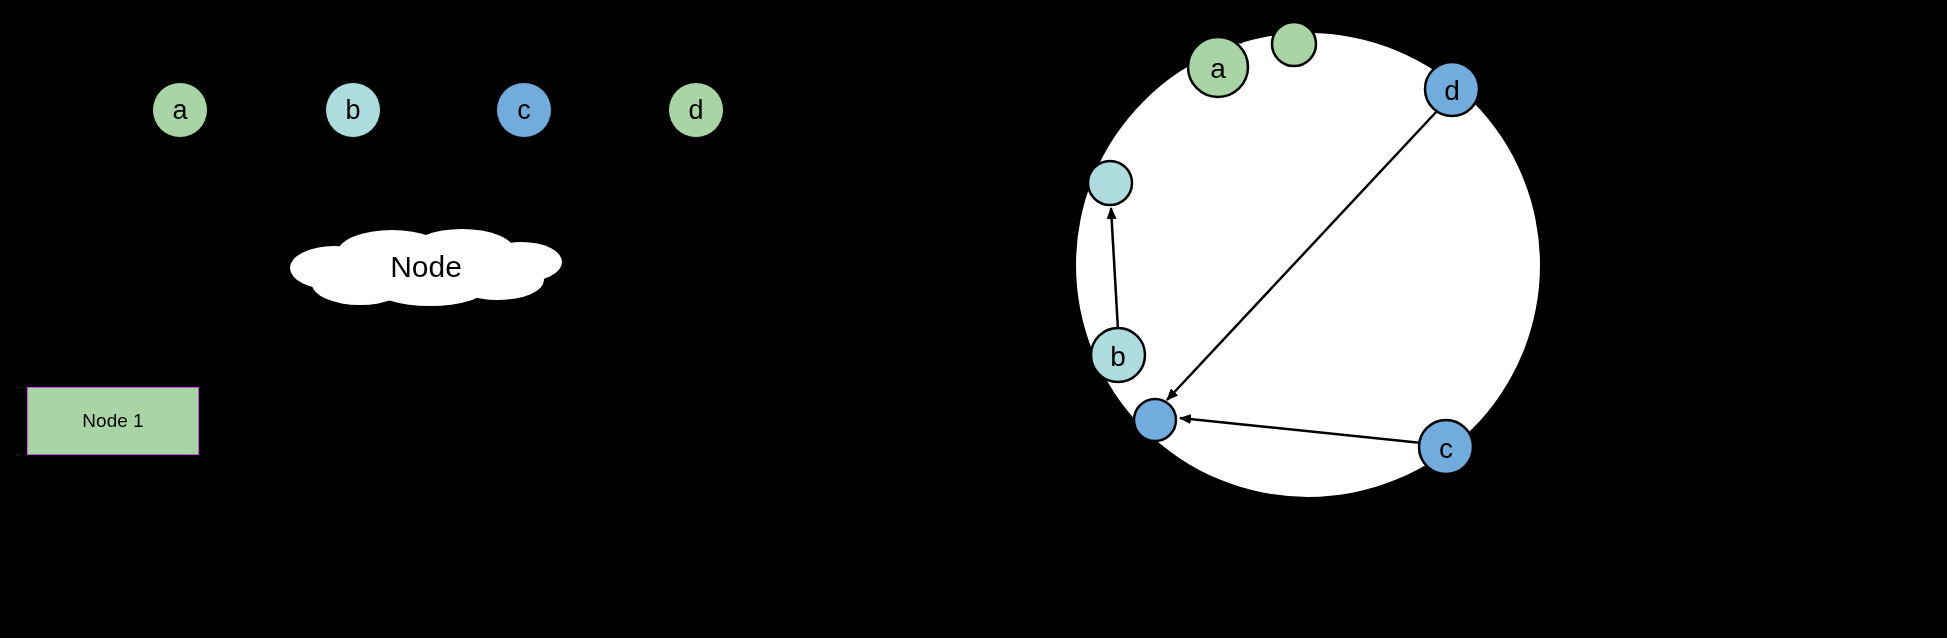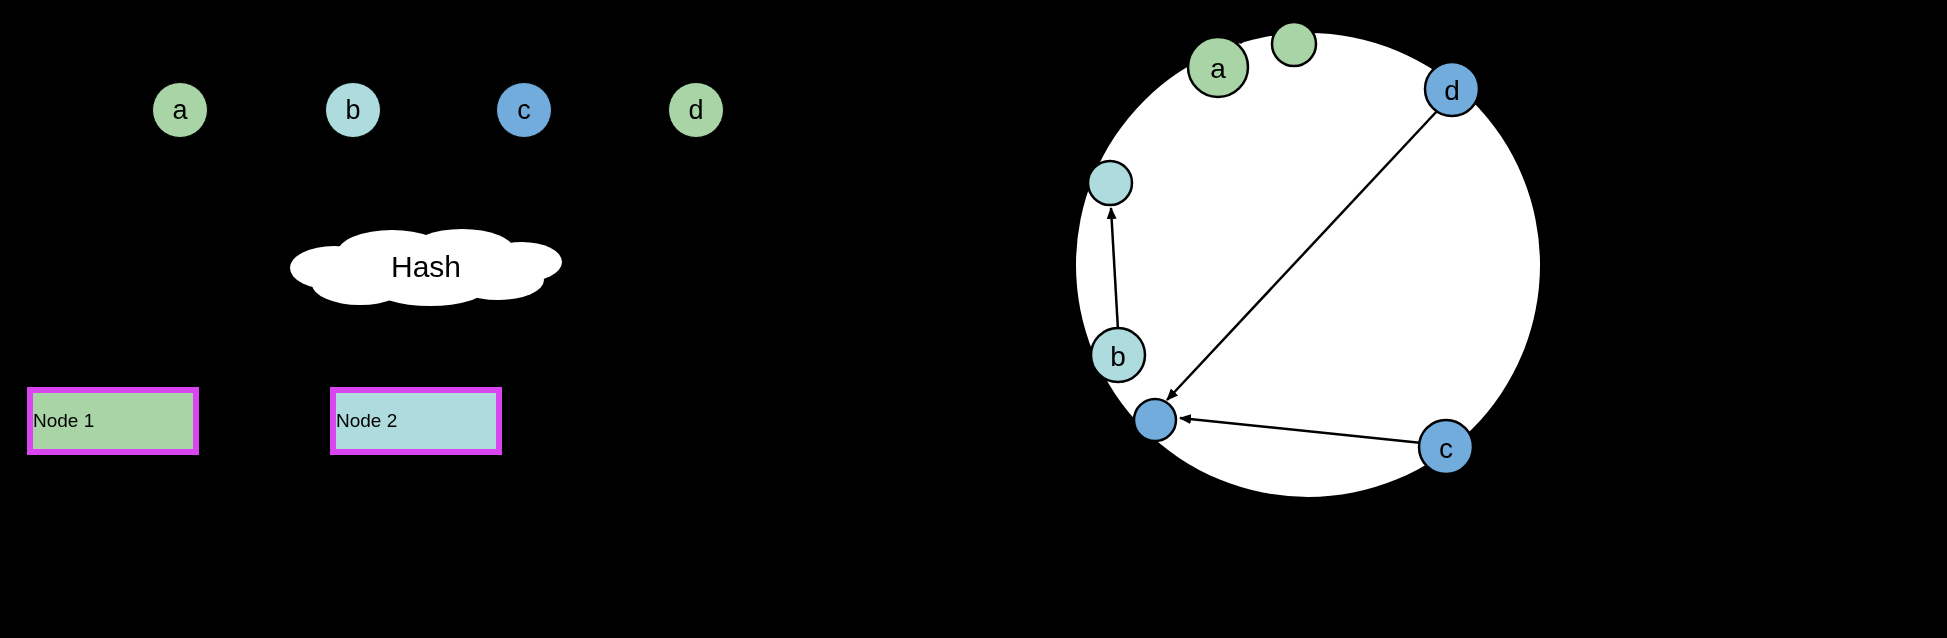--- a/index.html
+++ b/index.html
@@ -58,23 +58,24 @@
     align-items: center;
     justify-content: center;
     font-size: 30px;
     color: #000000;
   }
 
   
   .node-box {
     position: absolute;
     height: 68px;
-    border: 6px solid #d946ef;
+    border: 1px solid #d946ef;
     display: flex;
     align-items: center;
+    justify-content: center;
     font-size: 19px;
     color: #000000;
     box-sizing: border-box;
   }
 
   
   #ring-svg {
     position: absolute;
     left: 0;
     top: 0;
@@ -113,28 +114,25 @@
           <ellipse cx="44" cy="40" rx="44" ry="22"></ellipse>
           <ellipse cx="102" cy="24" rx="54" ry="22"></ellipse>
           <ellipse cx="172" cy="22" rx="52" ry="21"></ellipse>
           <ellipse cx="232" cy="34" rx="40" ry="20"></ellipse>
           <ellipse cx="70" cy="56" rx="48" ry="21"></ellipse>
           <ellipse cx="140" cy="60" rx="56" ry="18"></ellipse>
           <ellipse cx="208" cy="52" rx="46" ry="20"></ellipse>
           <rect x="30" y="26" width="212" height="34"></rect>
         </g>
       </svg>
-      <div id="hash-label">Hash</div>
+      <div id="hash-label">Node</div>
     </div>
 
     <div class="node-box" style="left:27px; top:387px; width:172px; background:#a9d4a5;">
       <span>Node 1</span>
-    </div>
-    <div class="node-box" style="left:330px; top:387px; width:172px; background:#aedbdd;">
-      <span>Node 2</span>
     </div>
   </div>
 
   <div class="panel" id="right-panel">
     <svg id="ring-svg" width="907" height="638" viewBox="0 0 907 638">
       <defs>
         <marker id="arrowhead" markerWidth="12" markerHeight="10" refX="11" refY="5" orient="auto" markerUnits="userSpaceOnUse">
           <path d="M0,0 L12,5 L0,10 z" fill="#000000"></path>
         </marker>
       </defs>

